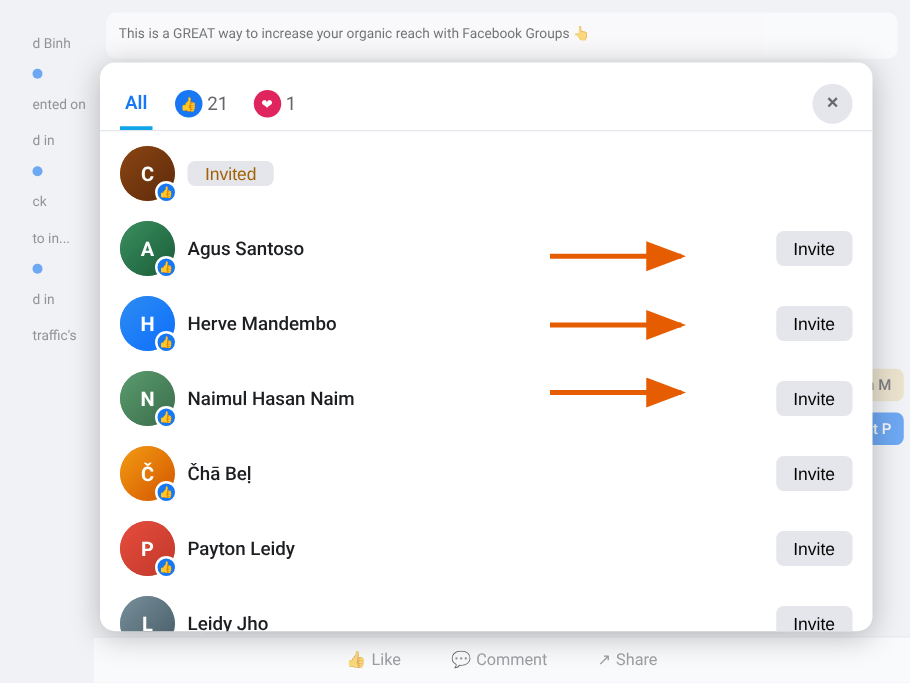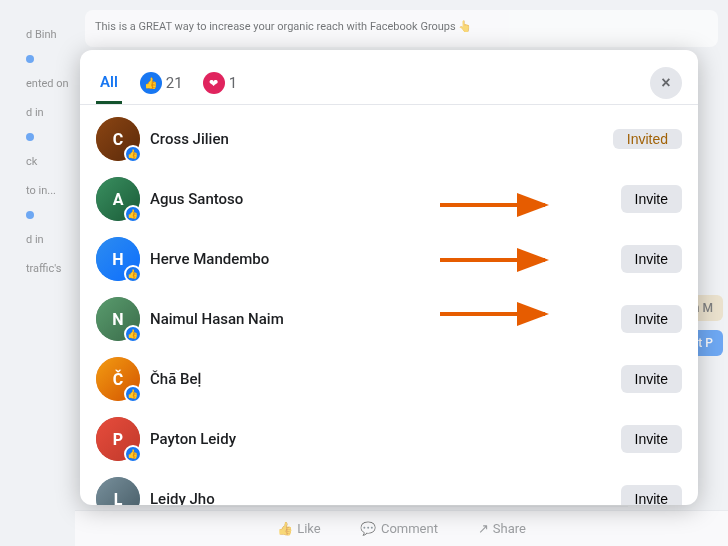--- a/index.html
+++ b/index.html
@@ -101,21 +101,21 @@
       padding: 12px 16px 0 16px;
       border-bottom: 1px solid #e4e6eb;
       gap: 8px;
     }
 
     .tab-all {
       padding: 10px 4px;
       font-size: 15px;
       font-weight: 600;
       color: #1877f2;
-      border-bottom: 3px solid #14532d;
+      border-bottom: 3px solid #0ea5e9;
       cursor: pointer;
       margin-right: 4px;
     }
 
     .tab-likes {
       display: flex;
       align-items: center;
       gap: 4px;
       padding: 10px 6px;
       font-size: 15px;
@@ -358,21 +358,20 @@
 
   <div class="modal-list">
 
     <div class="person-row">
       <div class="avatar-wrap">
         <div class="avatar" style="background: #8b4513; position:relative;">
           <div style="width:44px;height:44px;border-radius:50%;background:linear-gradient(135deg,#8b4513,#5c2a0a);display:flex;align-items:center;justify-content:center;color:white;font-size:16px;font-weight:bold;">C</div>
         </div>
         <div class="avatar-badge">👍</div>
       </div>
-      <span class="person-name">Cross Jilien</span>
       <button class="btn-invited">Invited</button>
     </div>
 
     <div class="person-row">
       <div class="avatar-wrap">
         <div class="avatar" style="background: #2d6a4f;">
           <div style="width:44px;height:44px;border-radius:50%;background:linear-gradient(135deg,#3a8f60,#1a5c38);display:flex;align-items:center;justify-content:center;color:white;font-size:16px;font-weight:bold;">A</div>
         </div>
         <div class="avatar-badge">👍</div>
       </div>

